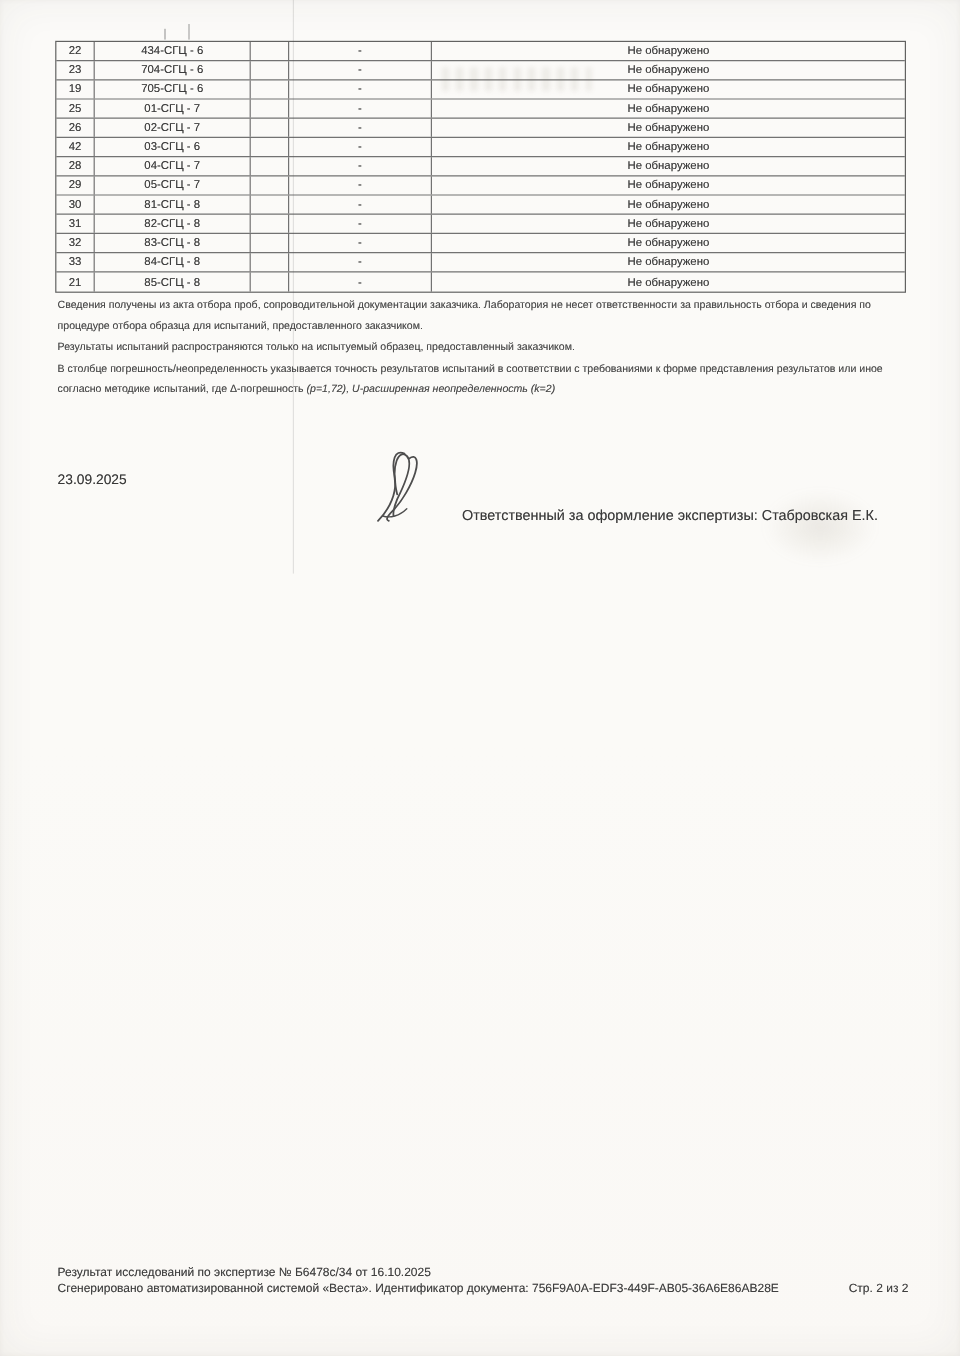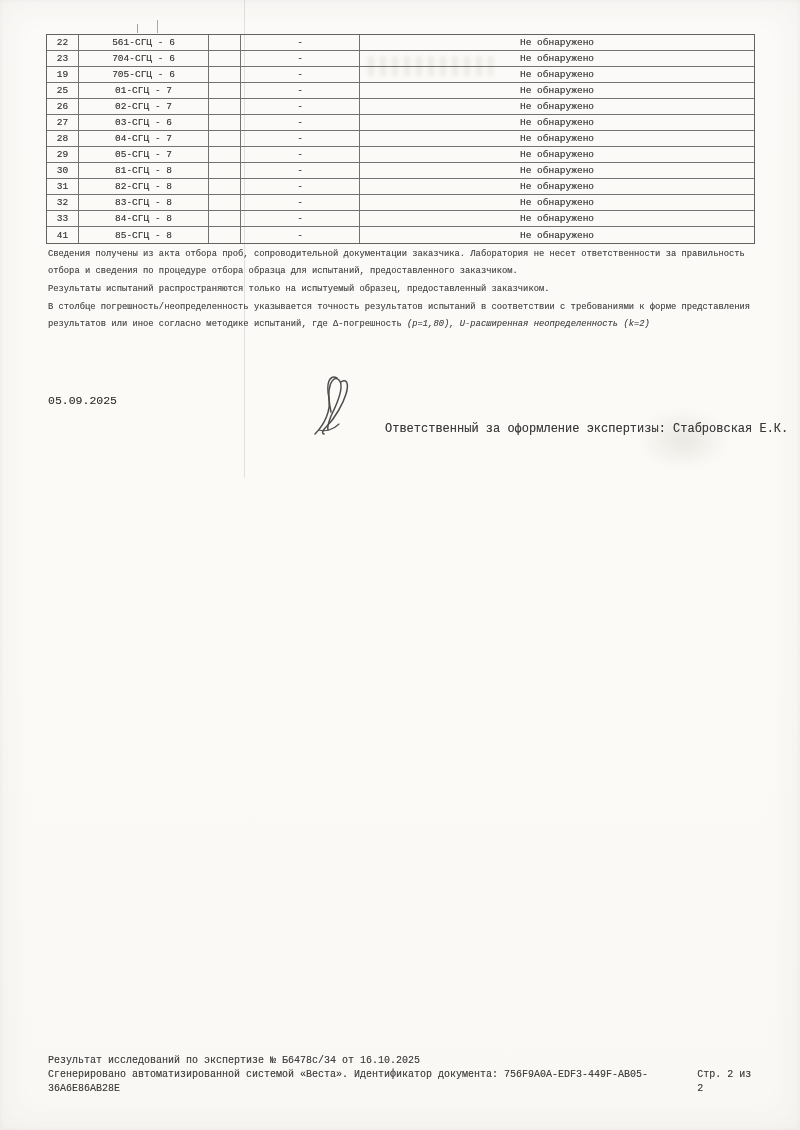--- a/index.html
+++ b/index.html
@@ -1,21 +1,21 @@
 <!DOCTYPE html>
 <html><head>
 <meta charset="utf-8">
 <style>
   html,body{margin:0;padding:0;background:#e9e8e5;}
   .paper{
     position:relative;width:800px;height:1130px;margin:0 auto;
     background:linear-gradient(180deg,#fbfaf8 0%,#fbfaf7 55%,#faf8f5 100%);
     box-shadow:inset 0 0 35px rgba(70,62,45,0.06), inset 0 0 4px rgba(70,62,45,0.05);
     overflow:hidden;
-    font-family:Liberation Mono, monospace;
+    font-family:Liberation Sans, sans-serif;
   }
   
   .scan-table{
     position:absolute;left:46px;top:34px;width:709px;
     border:1px solid rgba(70,70,70,0.85);
     box-sizing:border-box;
     filter:blur(0.2px);
   }
   .trow{
     display:grid;
@@ -92,21 +92,21 @@
 
   <div class="crease"></div>
   <div class="tick1"></div>
   <div class="tick2"></div>
   <div class="smudge1"></div>
   <div class="smudge2"></div>
 
   <div class="scan-table">
       <div class="trow">
         <div class="tcell cell-num">22</div>
-        <div class="tcell cell-code">561-СГЦ - 6</div>
+        <div class="tcell cell-code">434-СГЦ - 6</div>
         <div class="tcell cell-blank"></div>
         <div class="tcell cell-value">-</div>
         <div class="tcell cell-result">Не обнаружено</div>
       </div>
       <div class="trow">
         <div class="tcell cell-num">23</div>
         <div class="tcell cell-code">704-СГЦ - 6</div>
         <div class="tcell cell-blank"></div>
         <div class="tcell cell-value">-</div>
         <div class="tcell cell-result">Не обнаружено</div>
@@ -126,21 +126,21 @@
         <div class="tcell cell-result">Не обнаружено</div>
       </div>
       <div class="trow">
         <div class="tcell cell-num">26</div>
         <div class="tcell cell-code">02-СГЦ - 7</div>
         <div class="tcell cell-blank"></div>
         <div class="tcell cell-value">-</div>
         <div class="tcell cell-result">Не обнаружено</div>
       </div>
       <div class="trow">
-        <div class="tcell cell-num">27</div>
+        <div class="tcell cell-num">42</div>
         <div class="tcell cell-code">03-СГЦ - 6</div>
         <div class="tcell cell-blank"></div>
         <div class="tcell cell-value">-</div>
         <div class="tcell cell-result">Не обнаружено</div>
       </div>
       <div class="trow">
         <div class="tcell cell-num">28</div>
         <div class="tcell cell-code">04-СГЦ - 7</div>
         <div class="tcell cell-blank"></div>
         <div class="tcell cell-value">-</div>
@@ -175,35 +175,35 @@
         <div class="tcell cell-result">Не обнаружено</div>
       </div>
       <div class="trow">
         <div class="tcell cell-num">33</div>
         <div class="tcell cell-code">84-СГЦ - 8</div>
         <div class="tcell cell-blank"></div>
         <div class="tcell cell-value">-</div>
         <div class="tcell cell-result">Не обнаружено</div>
       </div>
       <div class="trow">
-        <div class="tcell cell-num">41</div>
+        <div class="tcell cell-num">21</div>
         <div class="tcell cell-code">85-СГЦ - 8</div>
         <div class="tcell cell-blank"></div>
         <div class="tcell cell-value">-</div>
         <div class="tcell cell-result">Не обнаружено</div>
       </div>
     </div>
 
   <div class="notes">
       <p><span>Сведения получены из акта отбора проб, сопроводительной документации заказчика. Лаборатория не несет ответственности за правильность отбора и сведения по процедуре отбора образца для испытаний, предоставленного заказчиком.</span></p>
       <p><span>Результаты испытаний распространяются только на испытуемый образец, предоставленный заказчиком.</span></p>
-      <p><span>В столбце погрешность/неопределенность указывается точность результатов испытаний в соответствии с требованиями к форме представления результатов или иное согласно методике испытаний, где Δ-погрешность </span><em>(p=1,80), U-расширенная неопределенность (k=2)</em></p>
+      <p><span>В столбце погрешность/неопределенность указывается точность результатов испытаний в соответствии с требованиями к форме представления результатов или иное согласно методике испытаний, где Δ-погрешность </span><em>(p=1,72), U-расширенная неопределенность (k=2)</em></p>
     </div>
 
-  <div class="sig-date">05.09.2025</div>
+  <div class="sig-date">23.09.2025</div>
 
   <svg class="sig-mark" viewBox="0 0 60 70" xmlns="http://www.w3.org/2000/svg" fill="none" stroke="#3b3b3b" stroke-width="1.5" stroke-linecap="round" opacity="0.9">
     <path d="M34 6 C26 2 23 12 26 26 C28 38 22 52 12 62"></path>
     <path d="M28 40 C22 14 30 2 36 8 C41 13 36 28 28 44 C26 49 24 54 25 58"></path>
     <path d="M38 10 C44 6 46 12 43 22 C40 32 32 46 24 54 C20 58 18 61 21 62"></path>
     <path d="M16 58 C22 60 30 58 36 52" stroke-width="1.1"></path>
   </svg>
 
   <div class="sig-resp">Ответственный за оформление экспертизы: Стабровская Е.К.</div>
 

